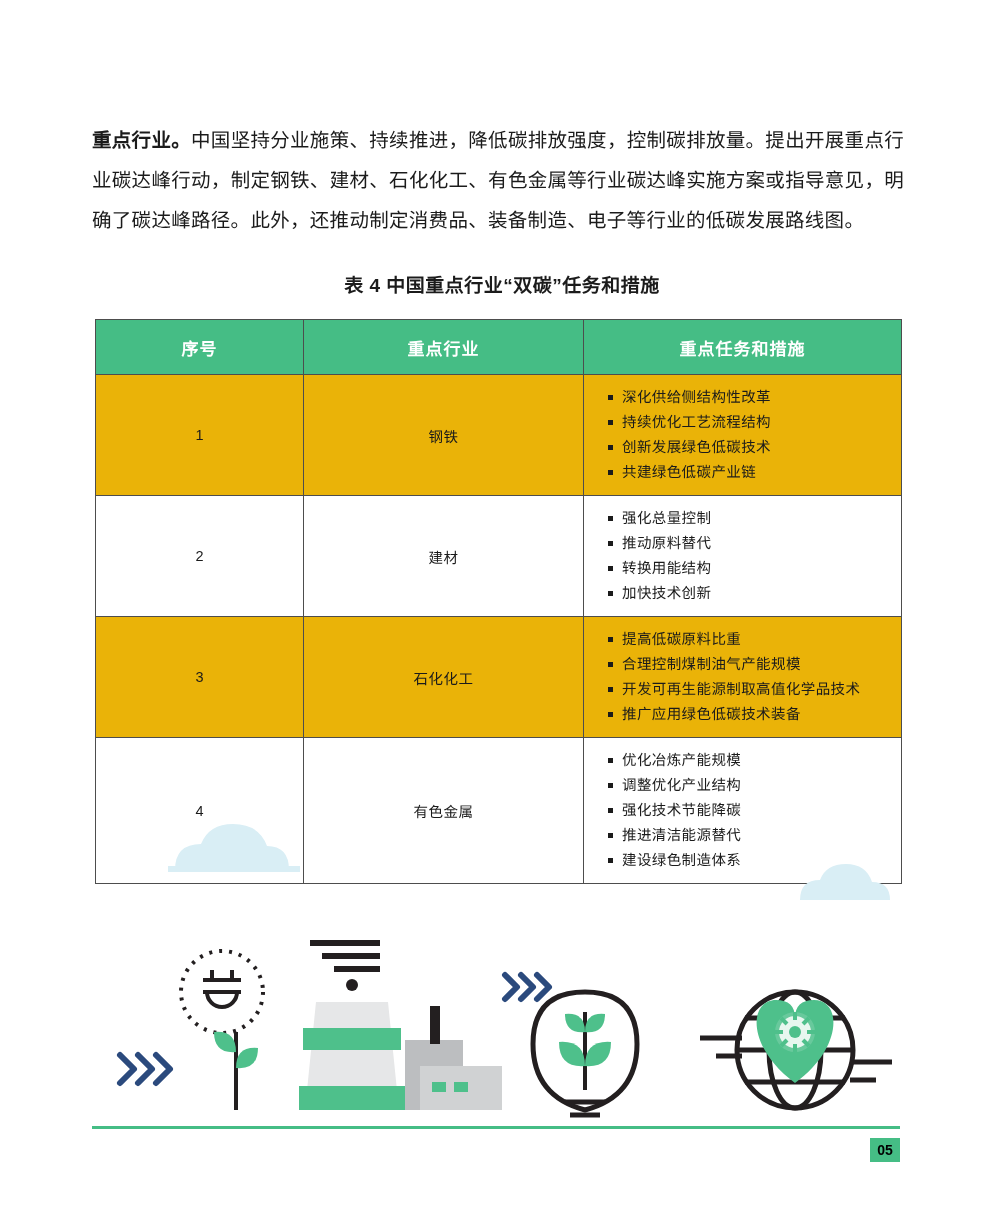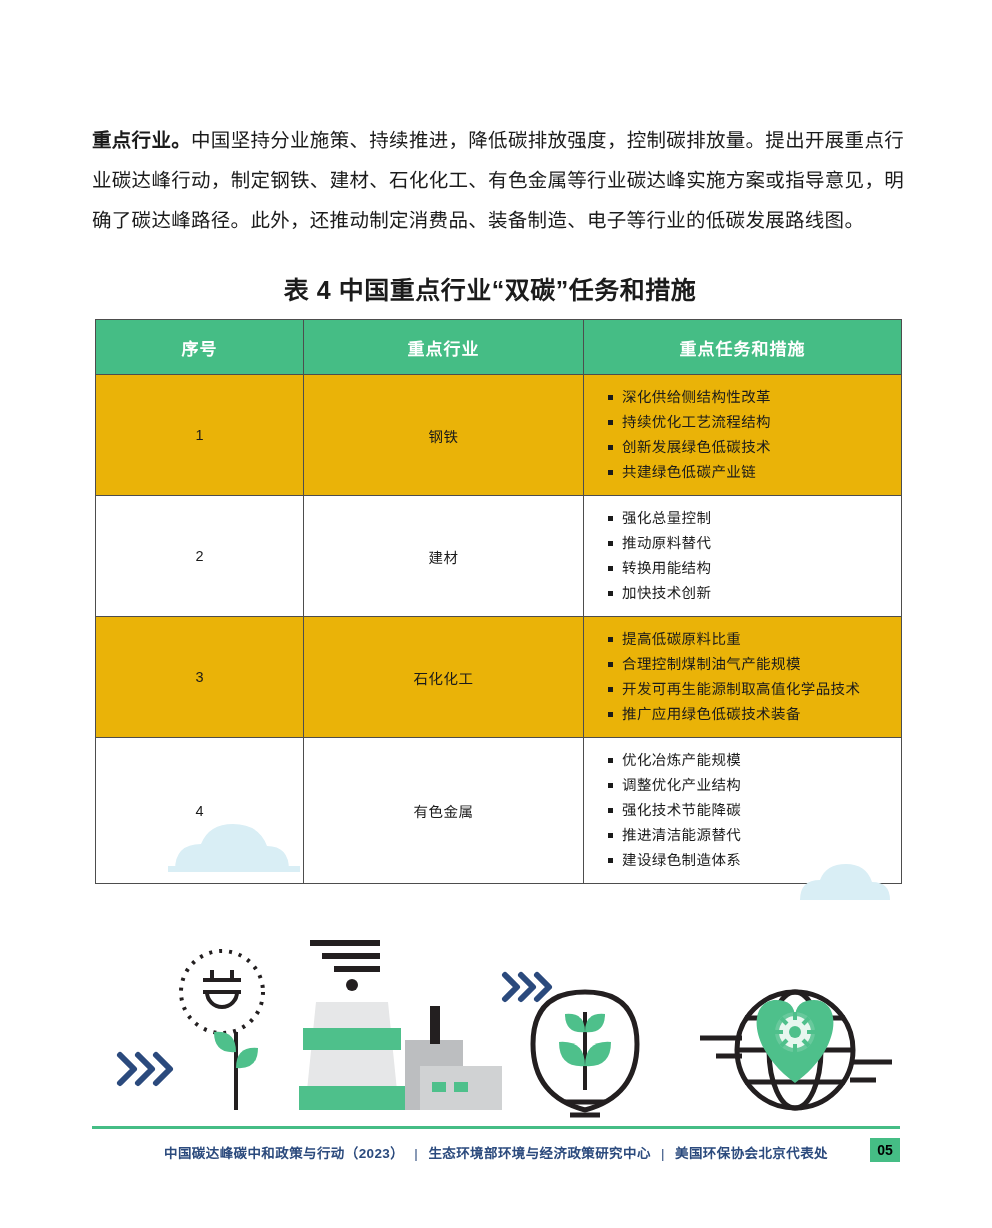--- a/index.html
+++ b/index.html
@@ -36,25 +36,25 @@
     letter-spacing: 0.3px;
     color: #1b1b1b;
   }
   .para .lead {
     font-weight: bold;
   }
 
   
   .table-caption {
     position: absolute;
-    left: 84px;
+    left: 96px;
     top: 270px;
     width: 812px;
     text-align: center;
-    font-size: 25px;
+    font-size: 19px;
     font-weight: bold;
     letter-spacing: 0.5px;
     color: #1b1b1b;
   }
 
   
   .tbl-wrap {
     position: absolute;
     left: 95px;
     top: 319px;
@@ -350,23 +350,16 @@
         <line x1="700" y1="238" x2="742" y2="238" stroke="#231f20" stroke-width="5"></line>
         <line x1="716" y1="256" x2="742" y2="256" stroke="#231f20" stroke-width="5"></line>
         <line x1="850" y1="262" x2="892" y2="262" stroke="#231f20" stroke-width="5"></line>
         <line x1="850" y1="280" x2="876" y2="280" stroke="#231f20" stroke-width="5"></line>
       </g>
     </svg>
   </div>
 
   <div class="footer">
     <div class="footer-rule"></div>
-    <div class="footer-text">
-      <span>中国碳达峰碳中和政策与行动（2023）</span>
-      <span class="sep">|</span>
-      <span>生态环境部环境与经济政策研究中心</span>
-      <span class="sep">|</span>
-      <span>美国环保协会北京代表处</span>
-    </div>
     <div class="page-num">05</div>
   </div>
 
 </div>
 
 </body></html>

